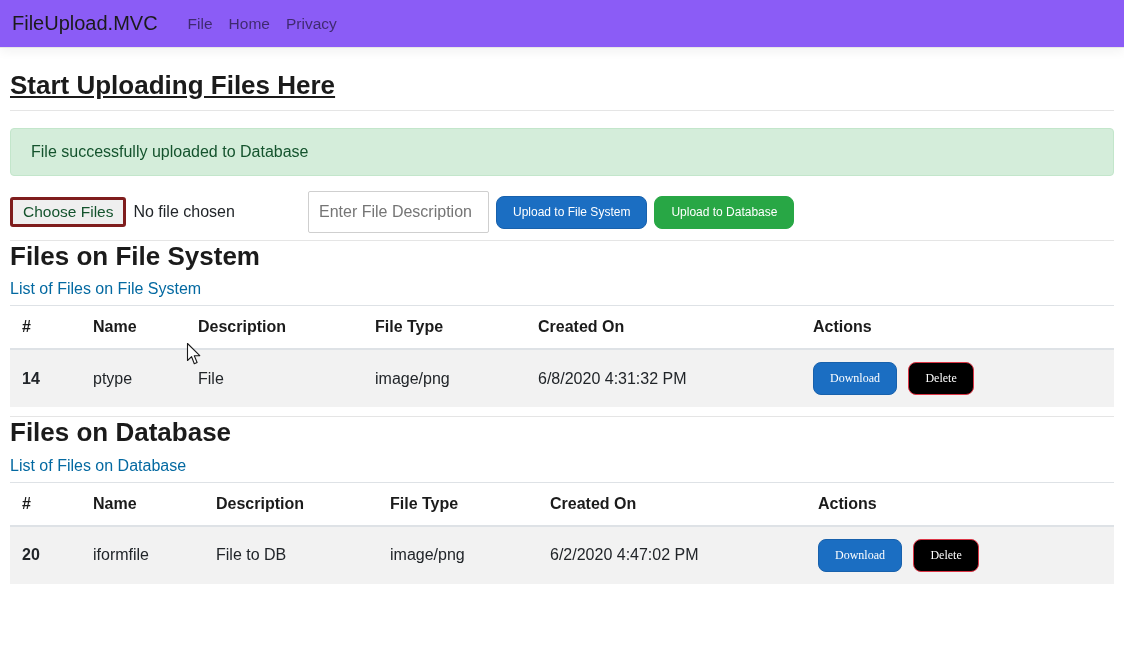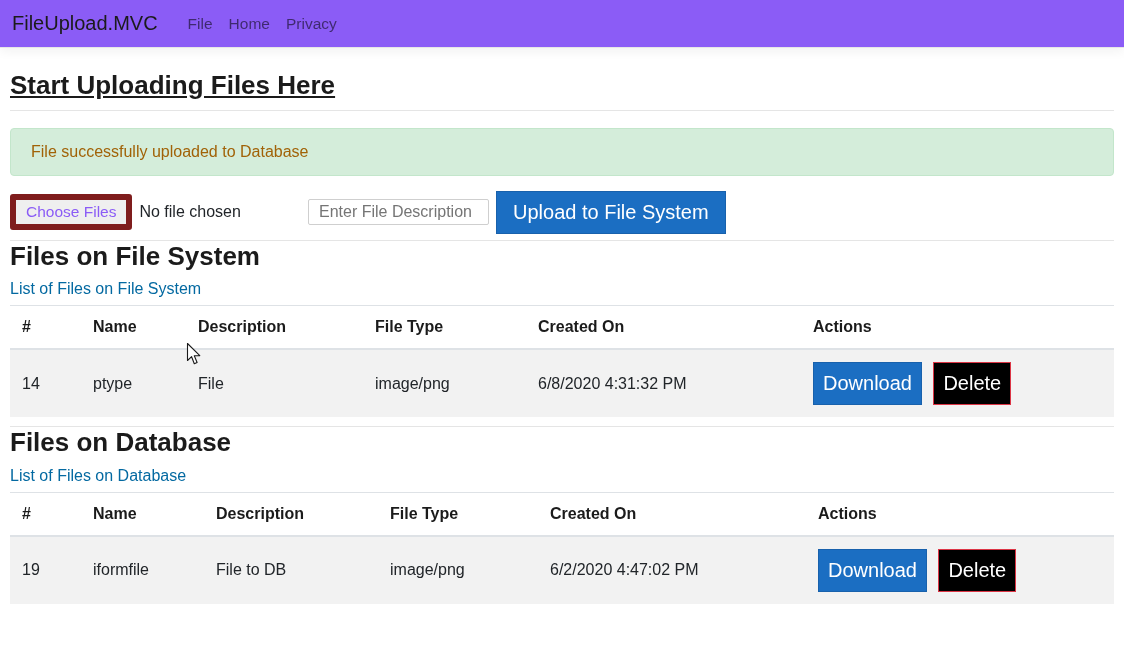--- a/index.html
+++ b/index.html
@@ -49,67 +49,67 @@
   hr {
     border: none;
     border-top: 1px solid rgba(0,0,0,0.1);
     margin: 9px 0 0 0;
   }
   
   .alert-success {
     margin-top: 17px;
     background: #d4edda;
     border: 1px solid #c3e6cb;
-    color: #a16207;
+    color: #14532d;
     border-radius: 4px;
     padding: 14px 20px;
     font-size: 16px;
   }
   
   .upload-row {
     display: flex;
     align-items: center;
     margin-top: 17px;
     height: 38px;
   }
   .file-input-group {
     display: flex;
     align-items: center;
     width: 298px;
     flex: none;
   }
   .choose-files-btn {
     font-family: "Liberation Sans", sans-serif;
     font-size: 15.5px;
-    color: #8b5cf6;
+    color: #14532d;
     background: #efefef;
-    border: 6px solid #7f1d1d;
+    border: 3px solid #7f1d1d;
     border-radius: 3px;
     padding: 3px 10px;
     cursor: pointer;
   }
   .no-file-text { margin-left: 7px; color: #212529; }
   .description-input {
     width: 181px;
-    height: 26px;
+    height: 42px;
     border: 1px solid #cfcfcf;
     border-radius: 2px;
     padding: 0 10px;
     font-family: "Liberation Sans", sans-serif;
     font-size: 16px;
     color: #212529;
     margin-right: 7px;
   }
   .description-input::placeholder { color: #757575; }
   .btn {
     display: inline-block;
     font-family: "Liberation Sans", sans-serif;
-    font-size: 20px;
+    font-size: 12px;
     color: #fff;
-    border-radius: 0;
+    border-radius: 8px;
     padding: 8px 16px;
     border: 1px solid transparent;
     cursor: pointer;
     line-height: 1.25;
   }
   .btn + .btn { margin-left: 7px; }
   .btn-primary { background: #1b6ec2; border-color: #1861ac; }
   .btn-success { background: #28a745; border-color: #28a745; }
   .btn-danger  { background: #000000; border-color: #dc3545; }
   
@@ -131,23 +131,23 @@
     border-top: 1px solid #dee2e6;
     border-bottom: 2px solid #dee2e6;
     font-weight: 700;
     color: #1b1b1b;
   }
   tbody th, tbody td {
     text-align: left;
     padding: 12px;
     vertical-align: middle;
   }
-  tbody th { font-weight: 400; }
+  tbody th { font-weight: 700; }
   tbody tr.striped { background: rgba(0,0,0,0.05); }
-  td .btn, th .btn { padding: 8px 9px; }
+  td .btn, th .btn { padding: 8px 16px; font-family: Liberation Serif, serif; }
   
   .cursor {
     position: absolute;
     left: 186px; top: 343px;
     width: 16px; height: 24px;
     z-index: 10;
     pointer-events: none;
   }
 </style>
 </head>
@@ -168,20 +168,21 @@
     <span>File successfully uploaded to Database</span>
   </div>
 
   <div class="upload-row">
     <div class="file-input-group">
       <button class="choose-files-btn">Choose Files</button>
       <span class="no-file-text">No file chosen</span>
     </div>
     <input type="text" class="description-input" placeholder="Enter File Description" style="">
     <button class="btn btn-primary">Upload to File System</button>
+    <button class="btn btn-success">Upload to Database</button>
   </div>
 
   <hr>
 
   <section>
     <h2 class="section-title">Files on File System</h2>
     <p class="section-subtitle">List of Files on File System</p>
     <table>
       <colgroup>
         <col style="width:71px">
@@ -236,21 +237,21 @@
           <th>#</th>
           <th>Name</th>
           <th>Description</th>
           <th>File Type</th>
           <th>Created On</th>
           <th>Actions</th>
         </tr>
       </thead>
       <tbody>
         <tr class="striped">
-          <th>19</th>
+          <th>20</th>
           <td>iformfile</td>
           <td>File to DB</td>
           <td>image/png</td>
           <td>6/2/2020 4:47:02 PM</td>
           <td>
             <button class="btn btn-primary">Download</button>
             <button class="btn btn-danger">Delete</button>
           </td>
         </tr>
       </tbody>

